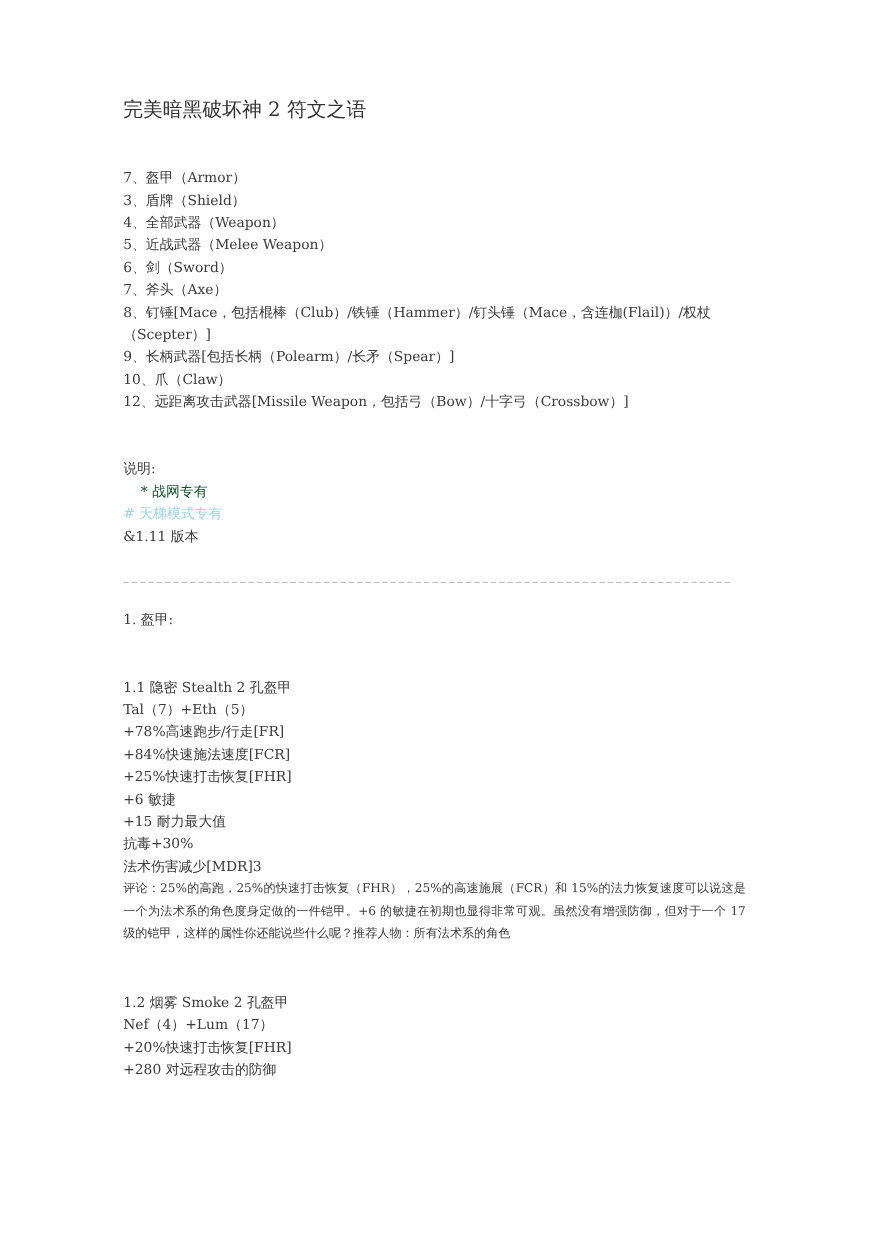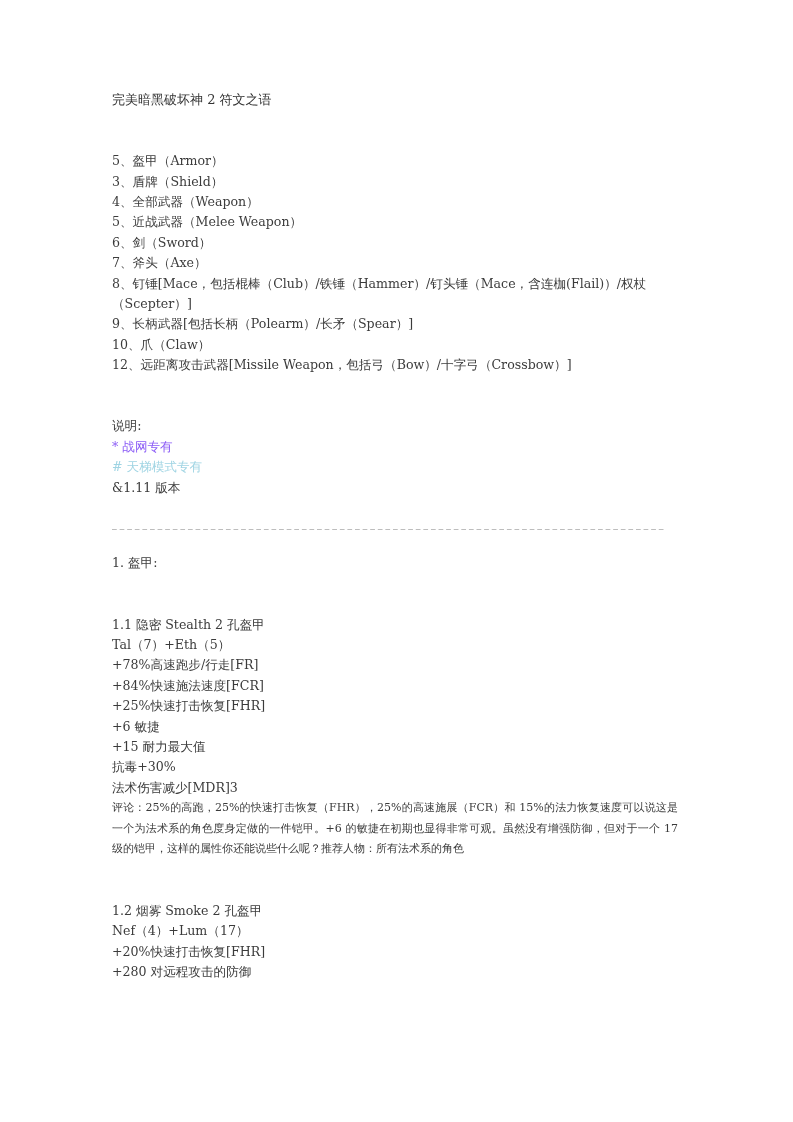--- a/index.html
+++ b/index.html
@@ -26,26 +26,27 @@
     white-space: pre-wrap;
     word-break: break-word;
     color: #3b3b3b;
     min-height: 20.4px;
   }
   .blank {
     height: 20.4px;
     line-height: 20.4px;
   }
   .title {
-    font-size: 13px;
+    font-size: 18px;
     line-height: 20.4px;
     color: #333333;
   }
   .red {
-    color: #8b5cf6;
+    color: #14532d;
+    margin-left: 16px;
   }
   .blue {
     color: #9fd4e3;
   }
   .divider-row {
     height: 24px;
     display: block;
   }
   .divider {
     display: block;
@@ -70,21 +71,21 @@
 </head>
 <body>
 
 <div id="doc">
 
   <div class="line title">完美暗黑破坏神 2 符文之语</div>
 
   <div class="blank"></div>
   <div class="blank"></div>
 
-  <div class="line">5、盔甲（Armor）</div>
+  <div class="line">7、盔甲（Armor）</div>
   <div class="line">3、盾牌（Shield）</div>
   <div class="line">4、全部武器（Weapon）</div>
   <div class="line">5、近战武器（Melee Weapon）</div>
   <div class="line">6、剑（Sword）</div>
   <div class="line">7、斧头（Axe）</div>
   <div class="line">8、钉锤[Mace，包括棍棒（Club）/铁锤（Hammer）/钉头锤（Mace，含连枷(Flail)）/权杖（Scepter）]</div>
   <div class="line">9、长柄武器[包括长柄（Polearm）/长矛（Spear）]</div>
   <div class="line">10、爪（Claw）</div>
   <div class="line">12、远距离攻击武器[Missile Weapon，包括弓（Bow）/十字弓（Crossbow）]</div>
 

